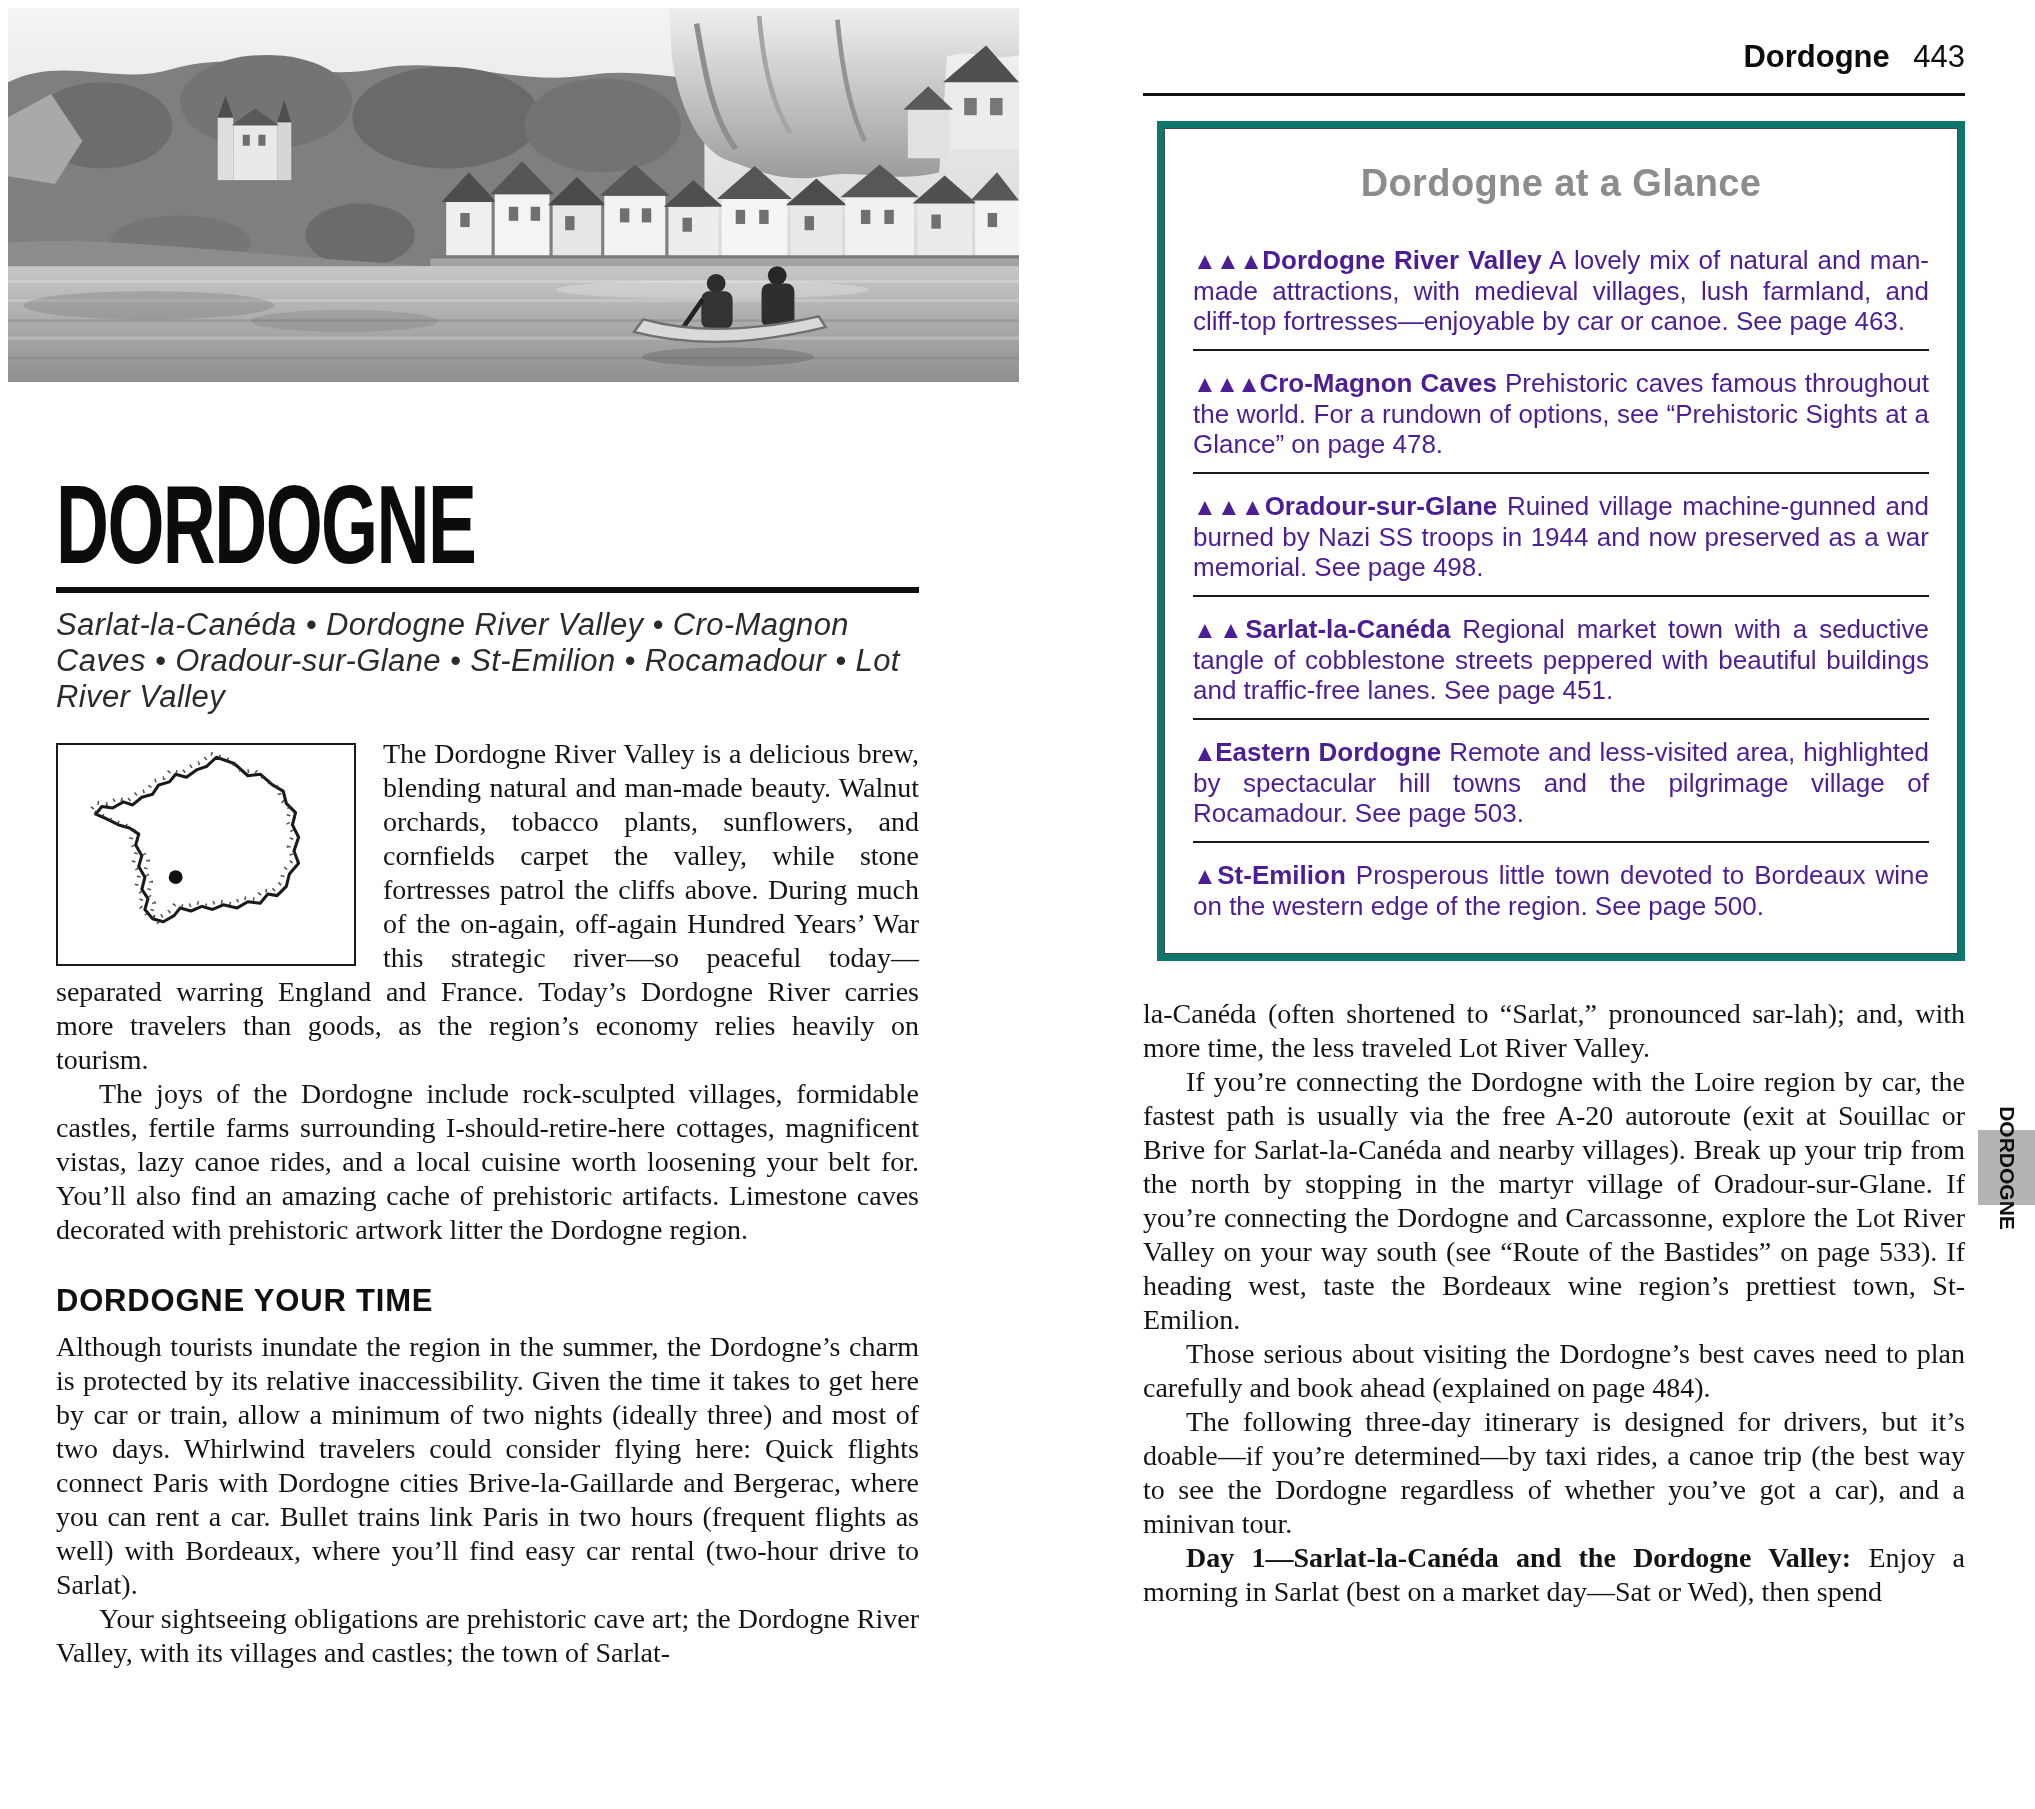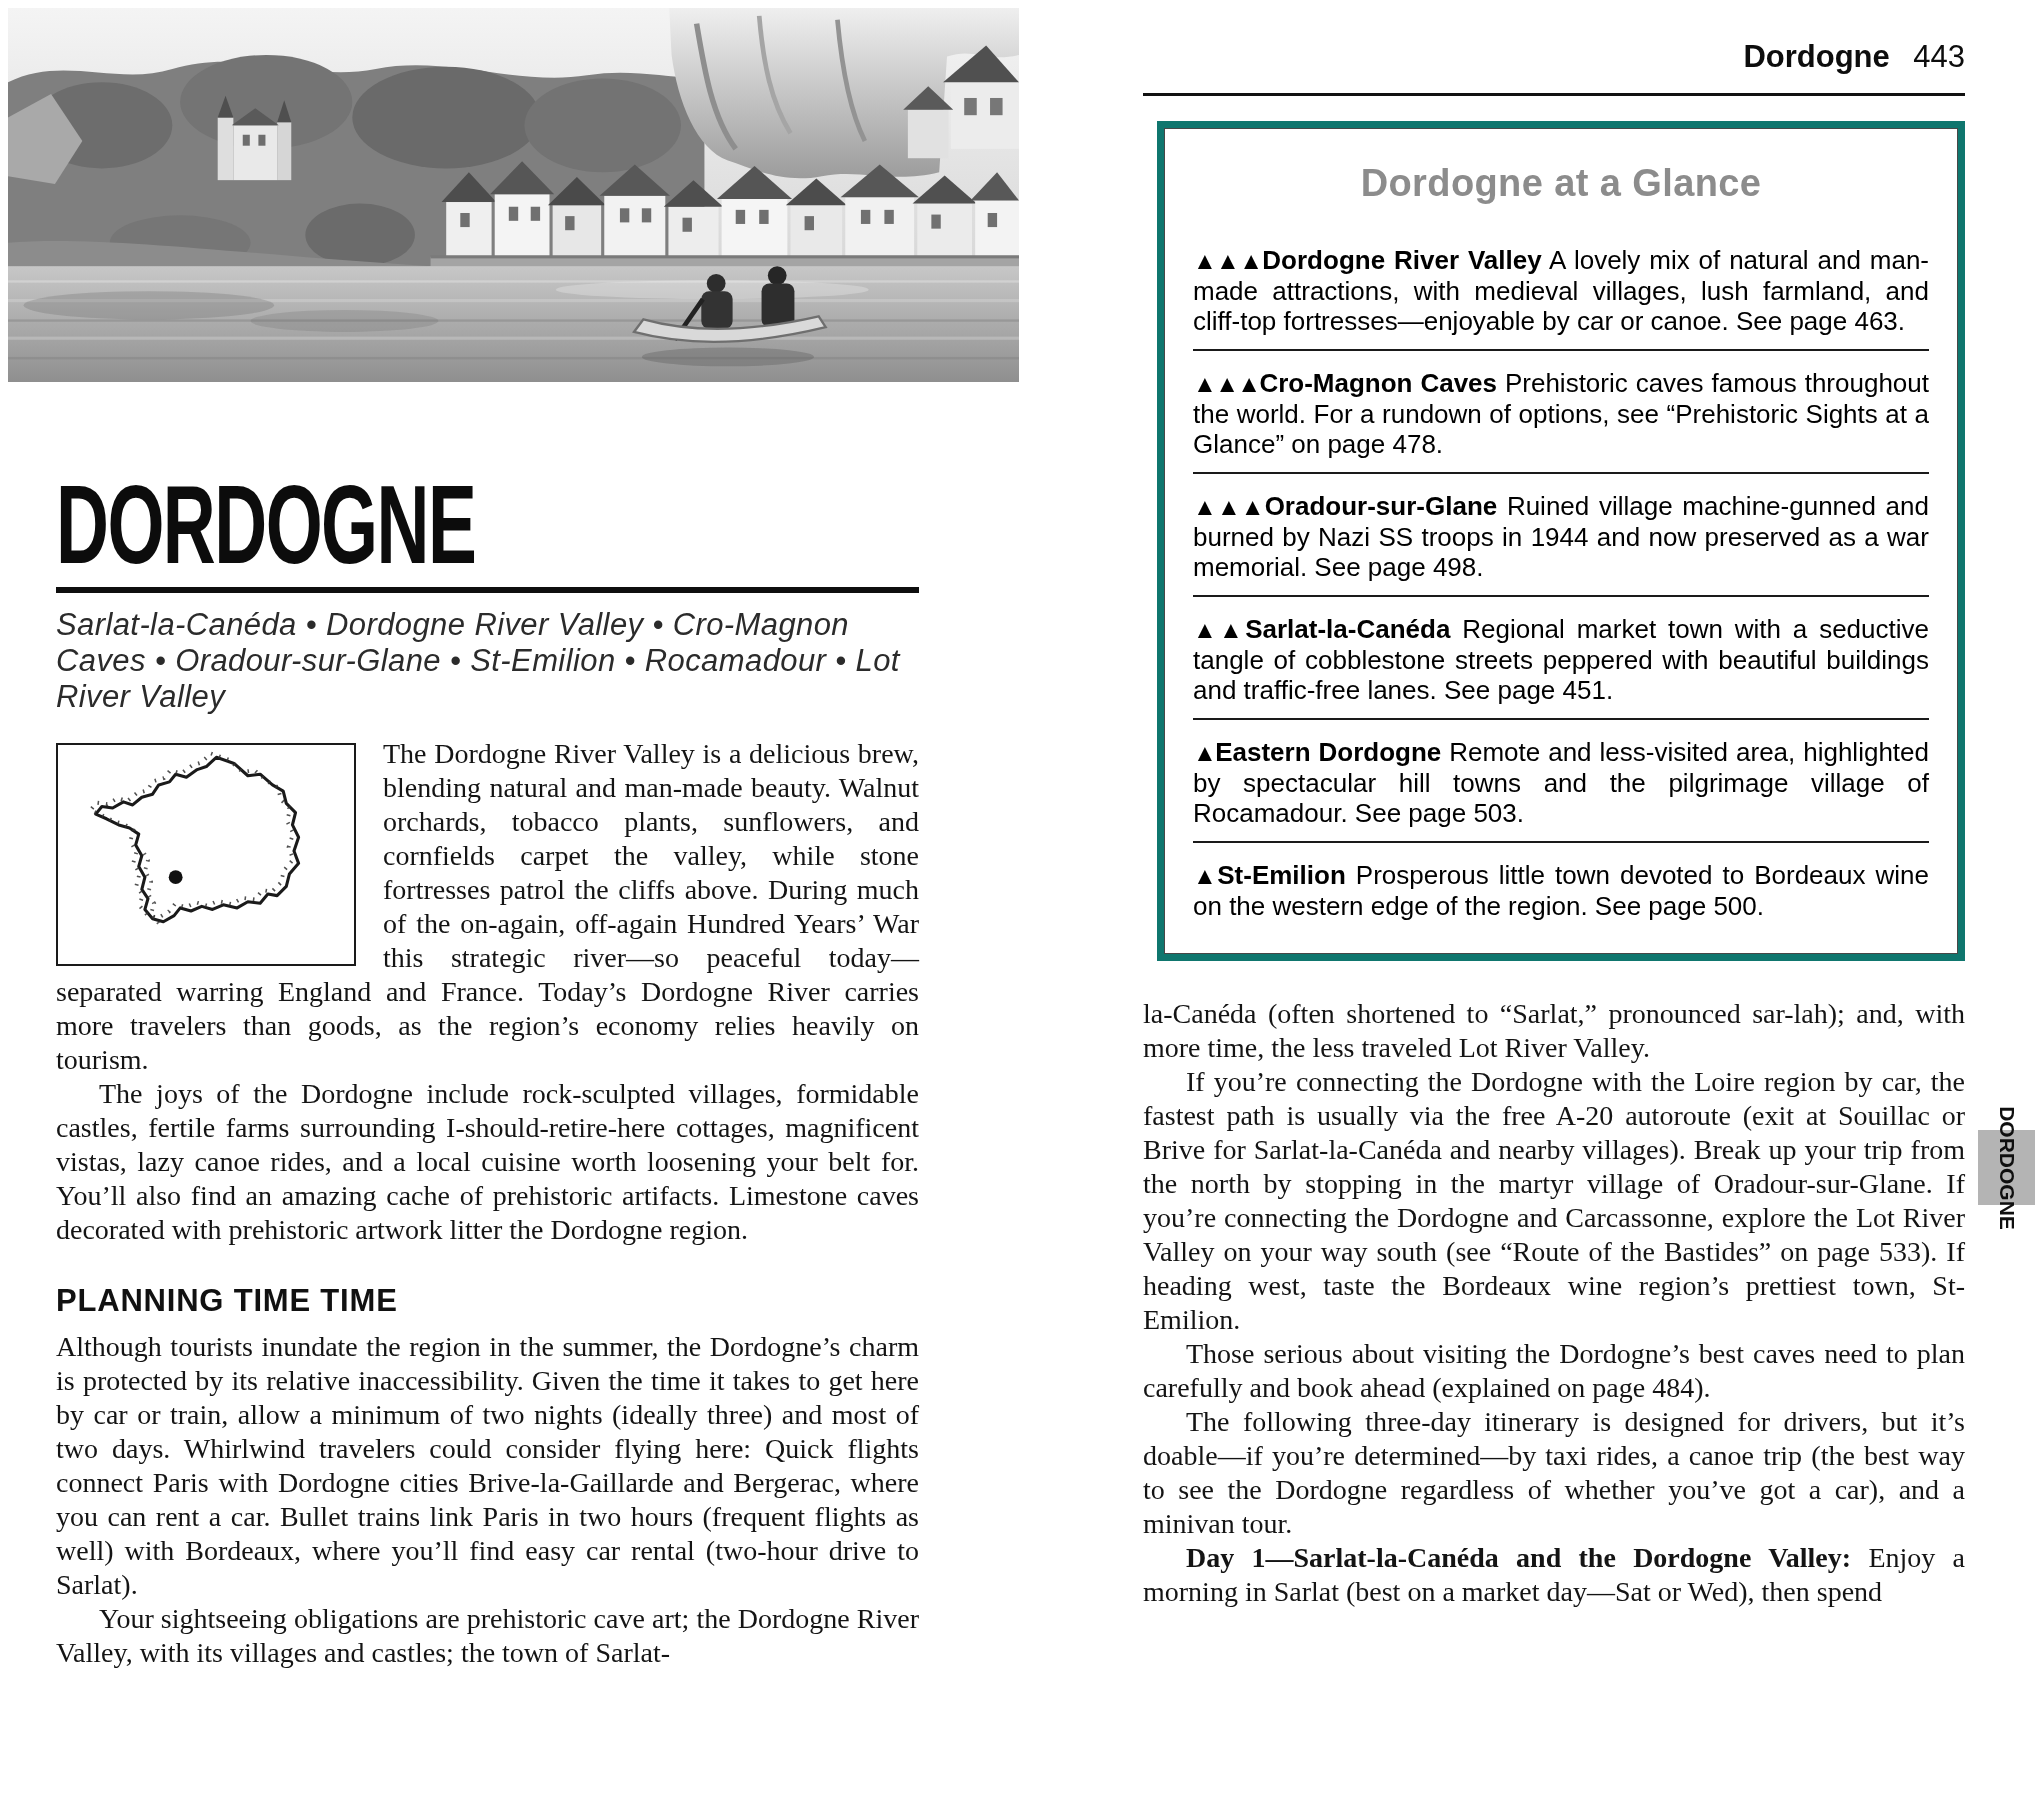--- a/index.html
+++ b/index.html
@@ -69,21 +69,21 @@
   .glance-inner { border:1.6px solid #474747; padding:20.4px 28px 23.5px 28px; }
 
   .glance-title {
     text-align:center; font-family:"Liberation Sans", sans-serif;
     font-weight:bold; font-size:38px; color:#8c8c8c;
     margin:12.5px 0 23.5px 0; letter-spacing:0.4px;
   }
 
   .glance-entry {
     font-family:"Liberation Sans", sans-serif; font-size:26px; line-height:30px;
-    text-align:justify; color:#000000; padding:17px 0 13px 0;
+    text-align:justify; color:#4c1d95; padding:17px 0 13px 0;
     border-bottom:2.3px solid #1a1a1a;
   }
   .glance-entry:last-child { border-bottom:none; padding-bottom:7.8px; }
   .glance-entry .tri { letter-spacing:-2.3px; font-size:24px; }
   .glance-entry b { font-weight:bold; }
 
   .right-body { margin-top:36px; }
 
   
   .side-tab {
@@ -228,21 +228,21 @@
         <path d="M205,16 L228,24 L246,40 L262,38 L278,52 L292,60 L296,76 L308,88 L304,104 L312,120 L306,138 L312,154 L300,168 L296,184 L284,196 L272,194 L262,206 L246,204 L232,212 L214,208 L200,214 L186,210 L172,216 L158,212 L150,222 L136,230 L122,226 L112,214 L116,200 L108,188 L112,172 L104,158 L108,144 L100,130 L104,116 L92,108 L78,104 L62,96 L48,90 L56,80 L70,82 L84,74 L96,78 L108,68 L122,64 L130,52 L144,48 L152,38 L166,42 L180,32 L192,28 Z" fill="#ffffff" stroke="#1a1a1a" stroke-width="4" stroke-linejoin="round"></path>
         <path d="M205,16 L228,24 L246,40 L262,38 L278,52 L292,60 L296,76 L308,88 L304,104 L312,120 L306,138 L312,154 L300,168 L296,184 L284,196 L272,194 L262,206 L246,204 L232,212 L214,208 L200,214 L186,210 L172,216 L158,212 L150,222 L136,230 L122,226 L112,214 L116,200 L108,188 L112,172 L104,158 L108,144 L100,130 L104,116 L92,108 L78,104 L62,96 L48,90 L56,80 L70,82 L84,74 L96,78 L108,68 L122,64 L130,52 L144,48 L152,38 L166,42 L180,32 L192,28 Z" fill="none" stroke="#333" stroke-width="5" stroke-dasharray="2 9" transform="translate(-7,-5)" opacity="0.85"></path>
         <path d="M122,226 L112,214 L116,200 L108,188 L112,172 L104,158 L108,144 L100,130" fill="none" stroke="#333" stroke-width="5" stroke-dasharray="2 8" transform="translate(8,6)" opacity="0.8"></path>
         <circle cx="152" cy="172" r="9" fill="#111"></circle>
       </svg>
     </div>
     <p class="noindent">The Dordogne River Valley is a delicious brew, blending natural and man-made beauty. Walnut orchards, tobacco plants, sunflowers, and cornfields carpet the valley, while stone fortresses patrol the cliffs above. During much of the on-again, off-again Hundred Years’ War this strategic river—so peaceful today—separated warring England and France. Today’s Dordogne River carries more travelers than goods, as the region’s economy relies heavily on tourism.</p>
     <p>The joys of the Dordogne include rock-sculpted villages, formidable castles, fertile farms surrounding I-should-retire-here cottages, magnificent vistas, lazy canoe rides, and a local cuisine worth loosening your belt for. You’ll also find an amazing cache of prehistoric artifacts. Limestone caves decorated with prehistoric artwork litter the Dordogne region.</p>
   </div>
 
-  <div class="section-heading">PLANNING TIME TIME</div>
+  <div class="section-heading">DORDOGNE YOUR TIME</div>
   <div class="bodytext">
     <p class="noindent">Although tourists inundate the region in the summer, the Dordogne’s charm is protected by its relative inaccessibility. Given the time it takes to get here by car or train, allow a minimum of two nights (ideally three) and most of two days. Whirlwind travelers could consider flying here: Quick flights connect Paris with Dordogne cities Brive-la-Gaillarde and Bergerac, where you can rent a car. Bullet trains link Paris in two hours (frequent flights as well) with Bordeaux, where you’ll find easy car rental (two-hour drive to Sarlat).</p>
     <p>Your sightseeing obligations are prehistoric cave art; the Dordogne River Valley, with its villages and castles; the town of Sarlat-</p>
   </div>
 </div>
 
 <div class="right-col">
   <div class="page-header">
     <span class="hdr-title">Dordogne</span><span class="hdr-num">443</span>
   </div>

